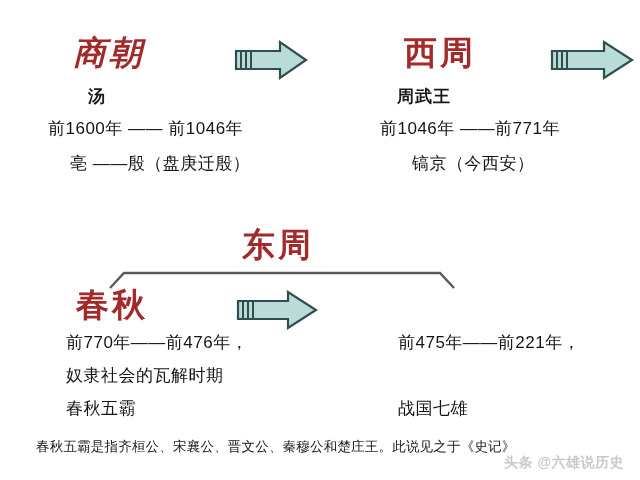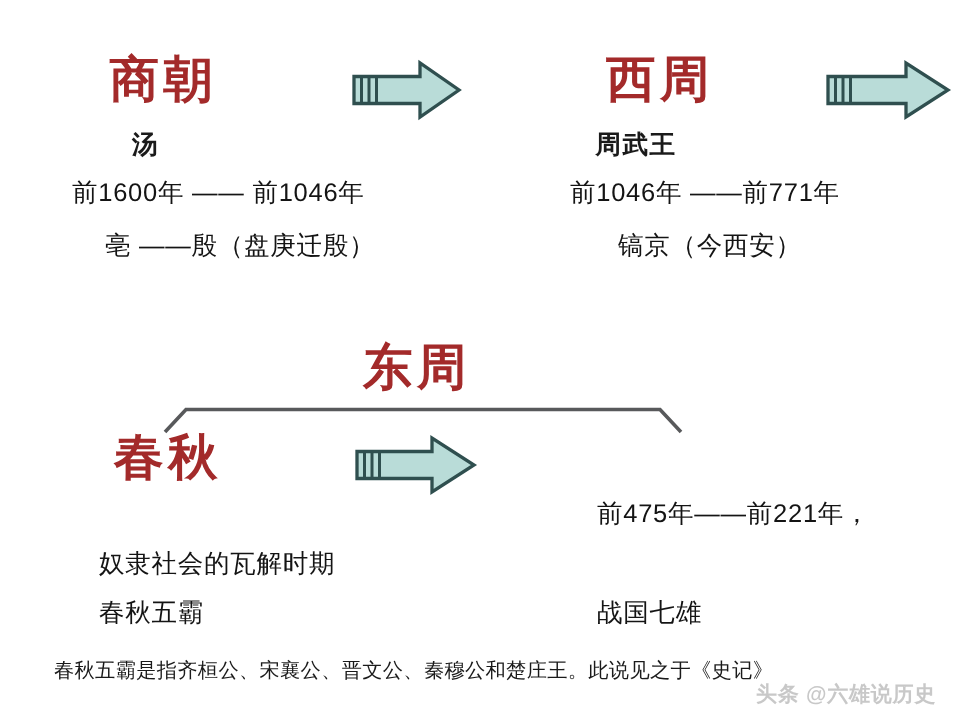--- a/index.html
+++ b/index.html
@@ -83,21 +83,21 @@
   
   .bracket {
     position: absolute;
   }
 </style>
 </head>
 <body>
 
 <div id="chart">
 
-  <div class="dynasty-title" style="left:73px; top:36px;">商朝</div>
+  <div class="dynasty-title" style="left:73px; top:36px;font-style:italic;">商朝</div>
 
   <div class="sub-heading" style="left:88px; top:88px;">汤</div>
 
   <div class="detail-line" style="left:8px; top:120px;">前1600年 —— 前1046年</div>
 
   <div class="detail-line" style="left:30px; top:155px;">亳 ——殷（盘庚迁殷）</div>
 
   <div class="arrow" style="left:232px; top:38px;">
     <svg width="78" height="44" viewBox="0 0 78 44" xmlns="http://www.w3.org/2000/svg">
       <path d="M4 13 L48 13 L48 4 L74 22 L48 40 L48 31 L4 31 Z" fill="#b9dcd8" stroke="#2f4f4f" stroke-width="2.2" stroke-linejoin="miter"></path>
@@ -127,20 +127,21 @@
   <div class="dynasty-title" style="left:242px; top:228px;">东周</div>
 
   <div class="bracket" style="left:108px; top:262px;">
     <svg width="348" height="28" viewBox="0 0 348 28" xmlns="http://www.w3.org/2000/svg">
       <path d="M2 26 L16 11 L332 11 L346 26" fill="none" stroke="#58595b" stroke-width="2.4" stroke-linecap="butt"></path>
     </svg>
   </div>
 
   <div class="dynasty-title" style="left:76px; top:288px;">春秋</div>
 
+  <div class="detail-line" style="left:26px; top:334px;">前770年——前476年，</div>
 
   <div class="detail-line" style="left:26px; top:367px;">奴隶社会的瓦解时期</div>
 
   <div class="detail-line" style="left:26px; top:400px;">春秋五霸</div>
 
   <div class="arrow" style="left:234px; top:288px;">
     <svg width="86" height="44" viewBox="0 0 86 44" xmlns="http://www.w3.org/2000/svg">
       <path d="M4 13 L54 13 L54 4 L82 22 L54 40 L54 31 L4 31 Z" fill="#b9dcd8" stroke="#2f4f4f" stroke-width="2.2" stroke-linejoin="miter"></path>
       <line x1="9" y1="13.5" x2="9" y2="30.5" stroke="#2f4f4f" stroke-width="2"></line>
       <line x1="14" y1="13.5" x2="14" y2="30.5" stroke="#2f4f4f" stroke-width="2"></line>

